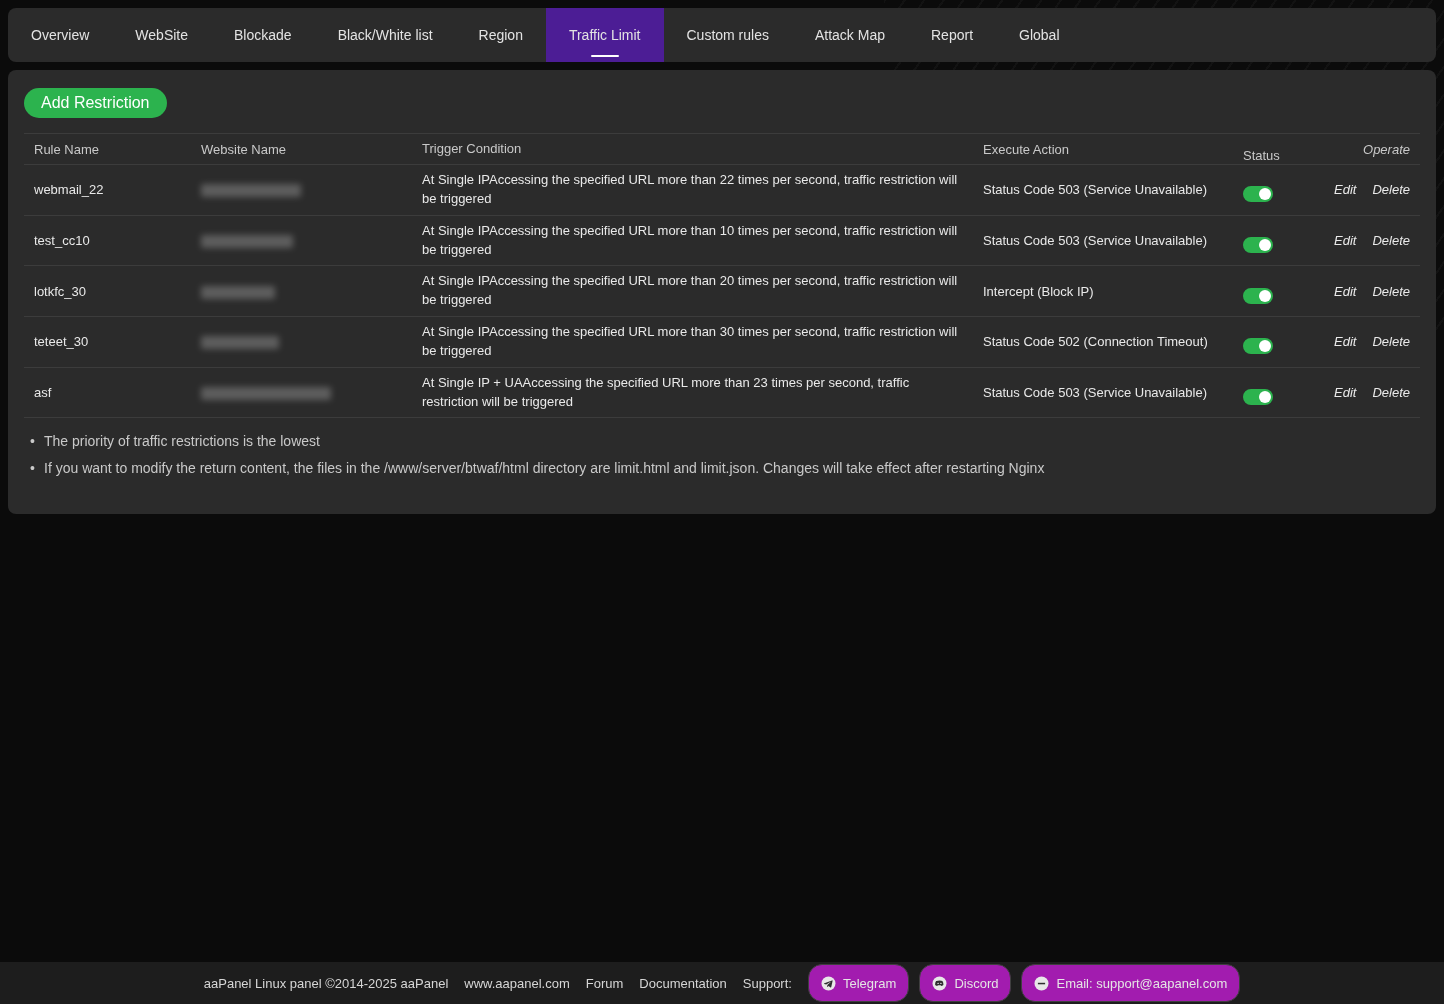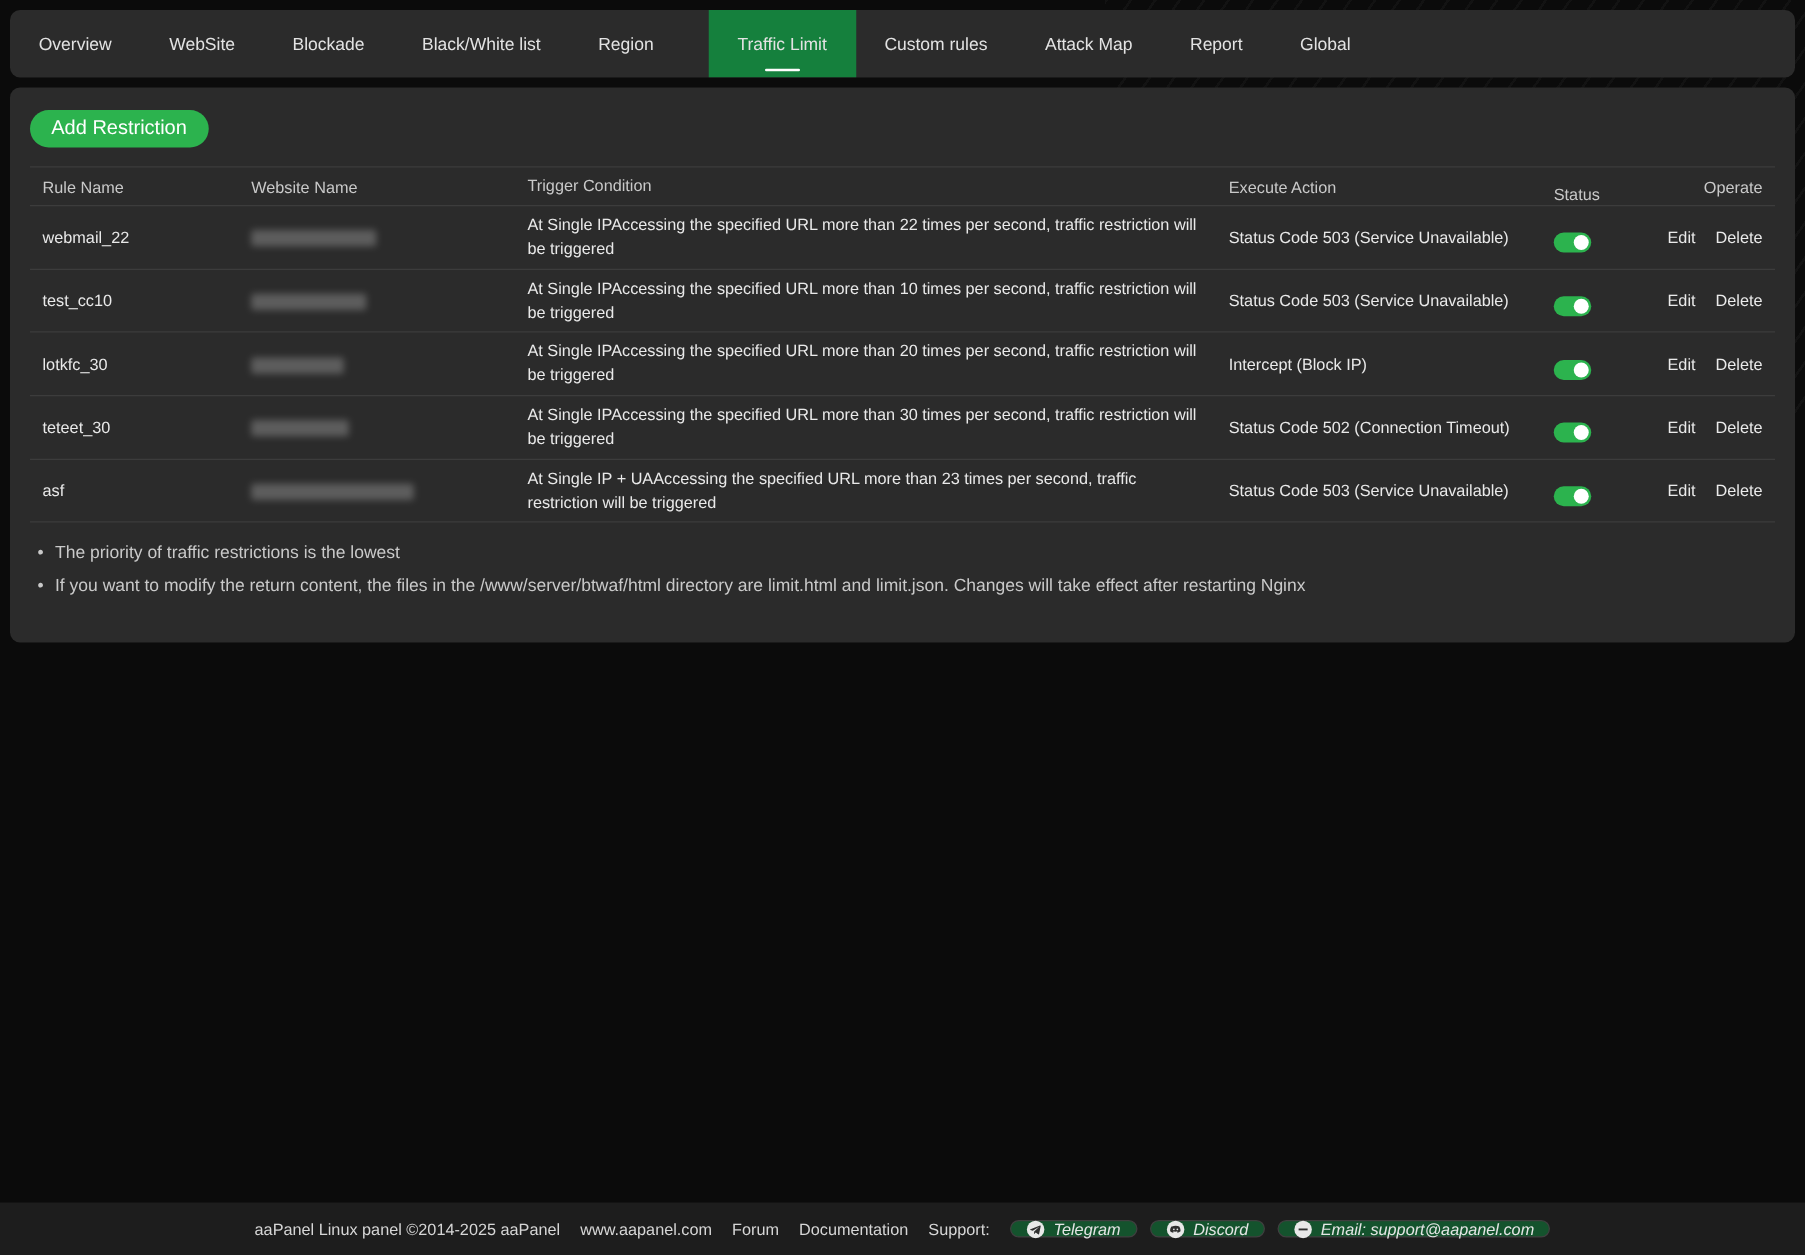--- a/index.html
+++ b/index.html
@@ -18,21 +18,21 @@
   }
   
   .nav {
     position:absolute; left:8px; top:8px; right:8px; height:54px;
     background:#2b2b2b; border-radius:8px; display:flex; overflow:hidden;
   }
   .tab {
     display:flex; align-items:center; padding:0 23px;
     color:#e3e3e3; font-size:14px; cursor:pointer; position:relative; white-space:nowrap;
   }
-  .tab.active { background:#15803d;margin-left:21px; }
+  .tab.active { background:#4c1d95; }
   .tab.active::after {
     content:""; position:absolute; left:50%; transform:translateX(-50%);
     bottom:5px; width:28px; height:2px; background:#ffffff; border-radius:1px;
   }
   
   .panel {
     position:absolute; left:8px; top:70px; right:8px; height:444px;
     background:#2b2b2b; border-radius:8px; padding:18px 16px;
   }
   .add-btn {
@@ -44,21 +44,21 @@
   .table { margin-top:15px; border-top:1px solid #3c3c3c; }
   .thead, .trow { display:flex; align-items:center; border-bottom:1px solid #3c3c3c; }
   .thead { height:31px; color:#c9c9c9; font-size:13px; }
   .trow { min-height:44px; font-size:13px; padding:6px 0; }
   .cell { padding:0 10px; }
   .c-rule    { width:167px; }
   .c-site    { width:221px; }
   .c-trigger { width:561px; line-height:1.45; }
   .c-action  { width:260px; }
   .c-status  { width:99px;margin-top:12px; }
-  .c-operate { width:88px; margin-left:auto; display:flex; justify-content:flex-end; align-items:center; white-space:nowrap; }
+  .c-operate { width:88px; margin-left:auto; display:flex; justify-content:flex-end; align-items:center; white-space:nowrap;font-style:italic; }
   .redact {
     display:inline-block; height:13px; background:#8f8f8f; opacity:.5;
     filter:blur(3px); border-radius:2px; vertical-align:middle;
   }
   .tbody .trow:nth-child(1) .redact { width:100px; }
   .tbody .trow:nth-child(2) .redact { width:92px; }
   .tbody .trow:nth-child(3) .redact { width:74px; }
   .tbody .trow:nth-child(4) .redact { width:78px; }
   .tbody .trow:nth-child(5) .redact { width:130px; }
   .toggle {
@@ -80,23 +80,23 @@
   .notes li::before { content:"•"; position:absolute; left:0; color:#c9c9c9; }
   
   .footer {
     position:absolute; left:0; right:0; bottom:0; height:42px;
     background:#1d1d1d; display:flex; align-items:center; justify-content:center;
     gap:16px; color:#d6d6d6; font-size:13px;
   }
   .flink { color:#d6d6d6; text-decoration:none; cursor:pointer; }
   .pills { display:flex; gap:10px; align-items:center; }
   .pill {
-    display:inline-flex; align-items:center; gap:7px; height:14px; padding:0 12px;
-    background:#14532d; border:1px solid #3f3f3f; border-radius:14px;
-    color:#e5e5e5; cursor:pointer; font-size:13px; white-space:nowrap;font-style:italic;
+    display:inline-flex; align-items:center; gap:7px; height:38px; padding:0 12px;
+    background:#a21caf; border:1px solid #3f3f3f; border-radius:14px;
+    color:#e5e5e5; cursor:pointer; font-size:13px; white-space:nowrap;
   }
   .picon { display:flex; align-items:center; }
 </style>
 </head>
 <body>
 
 <div class="stripes"></div>
 
 <div class="nav">
     <div class="tab">

